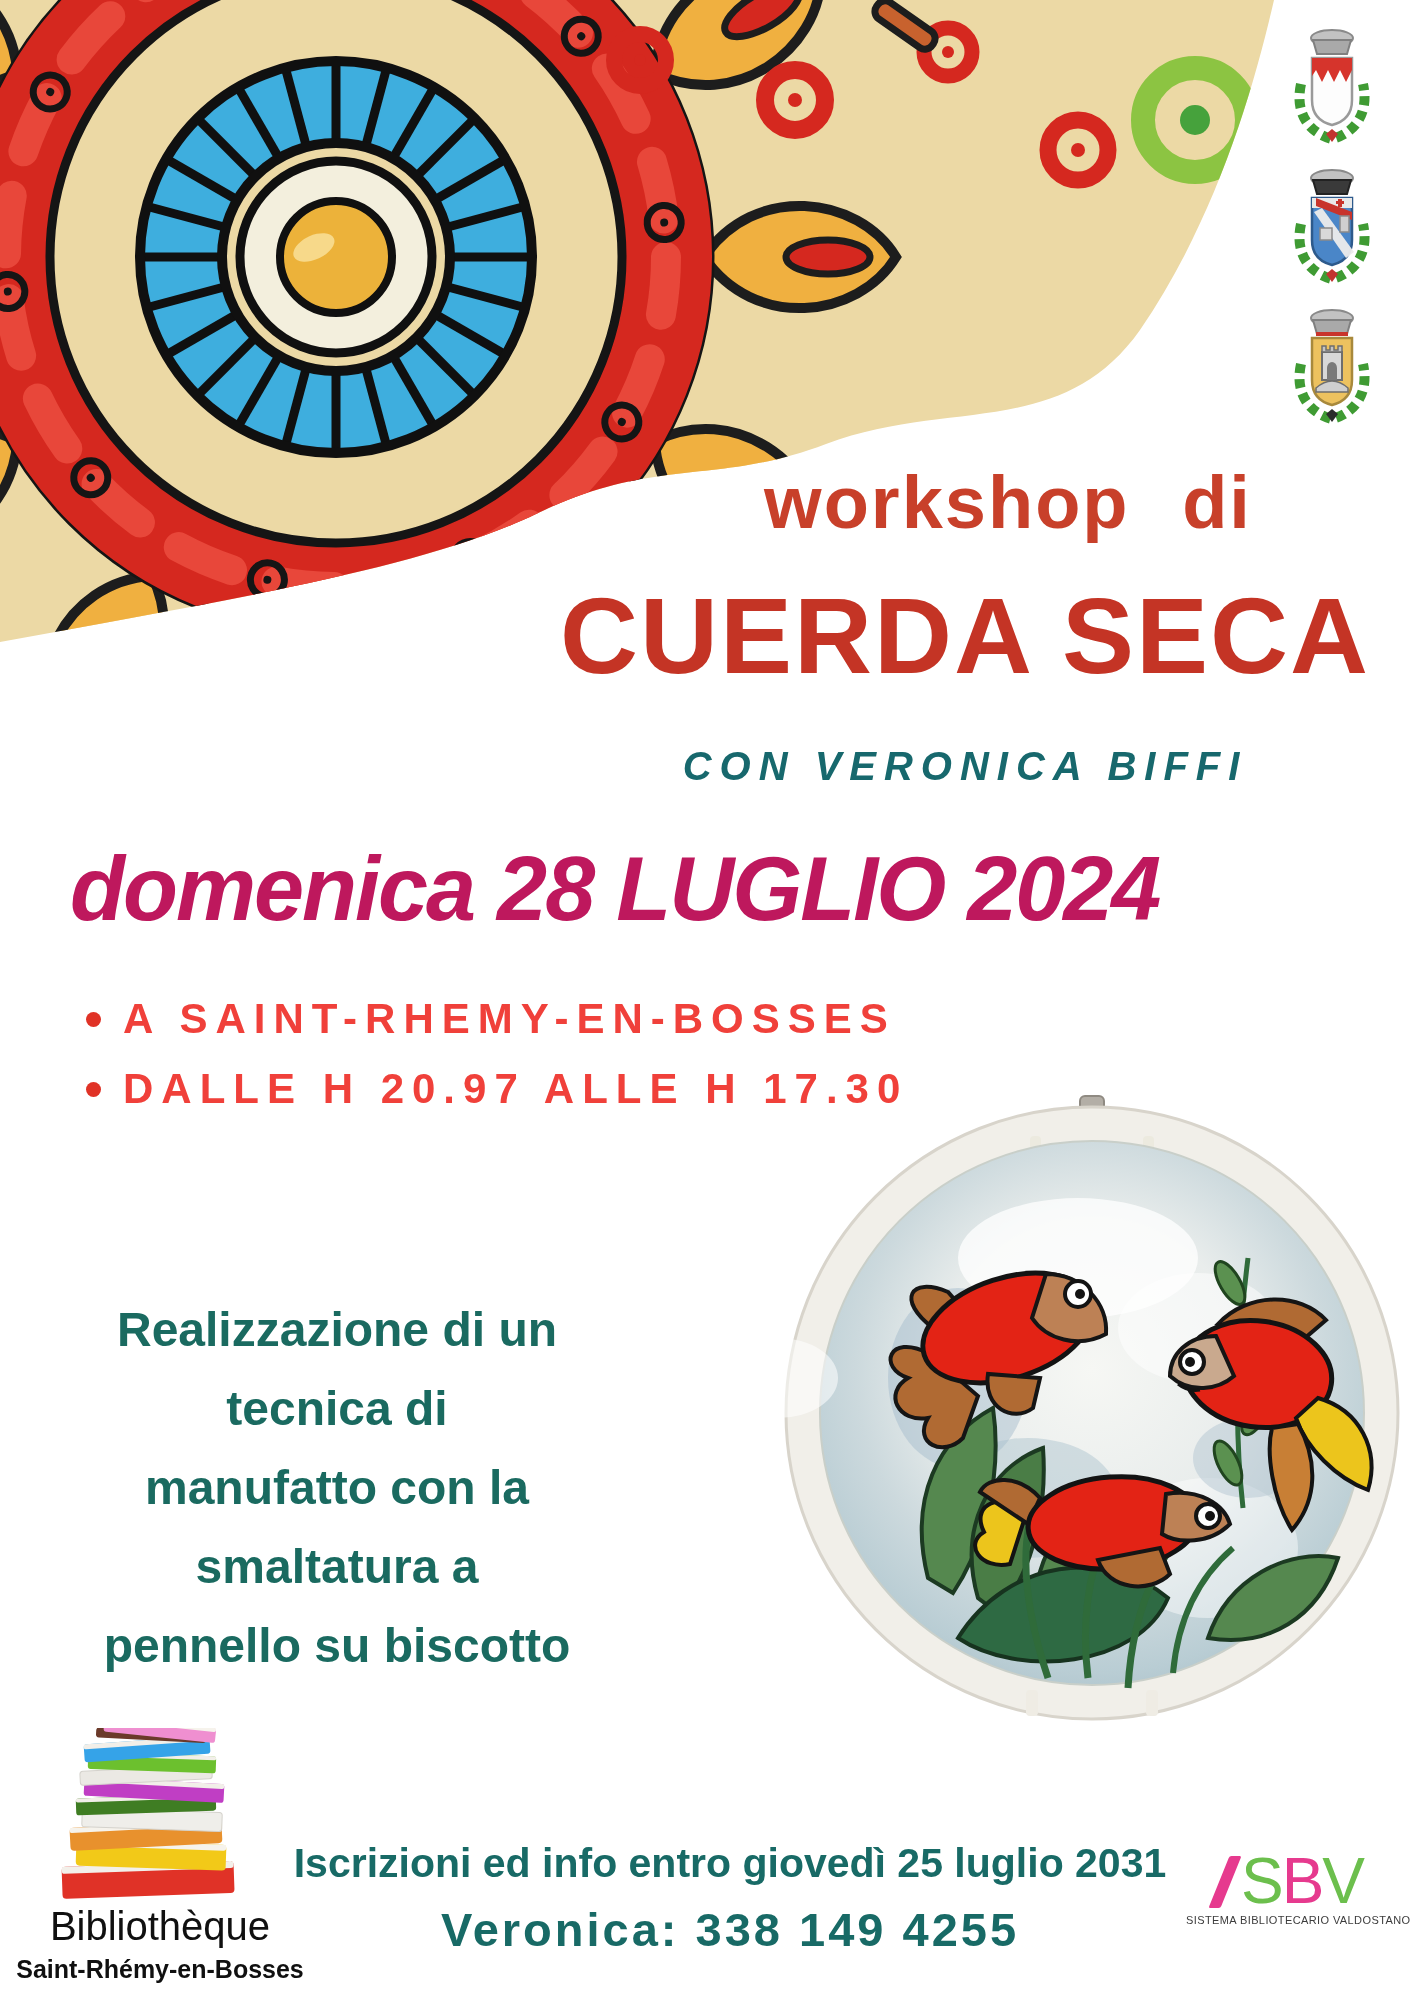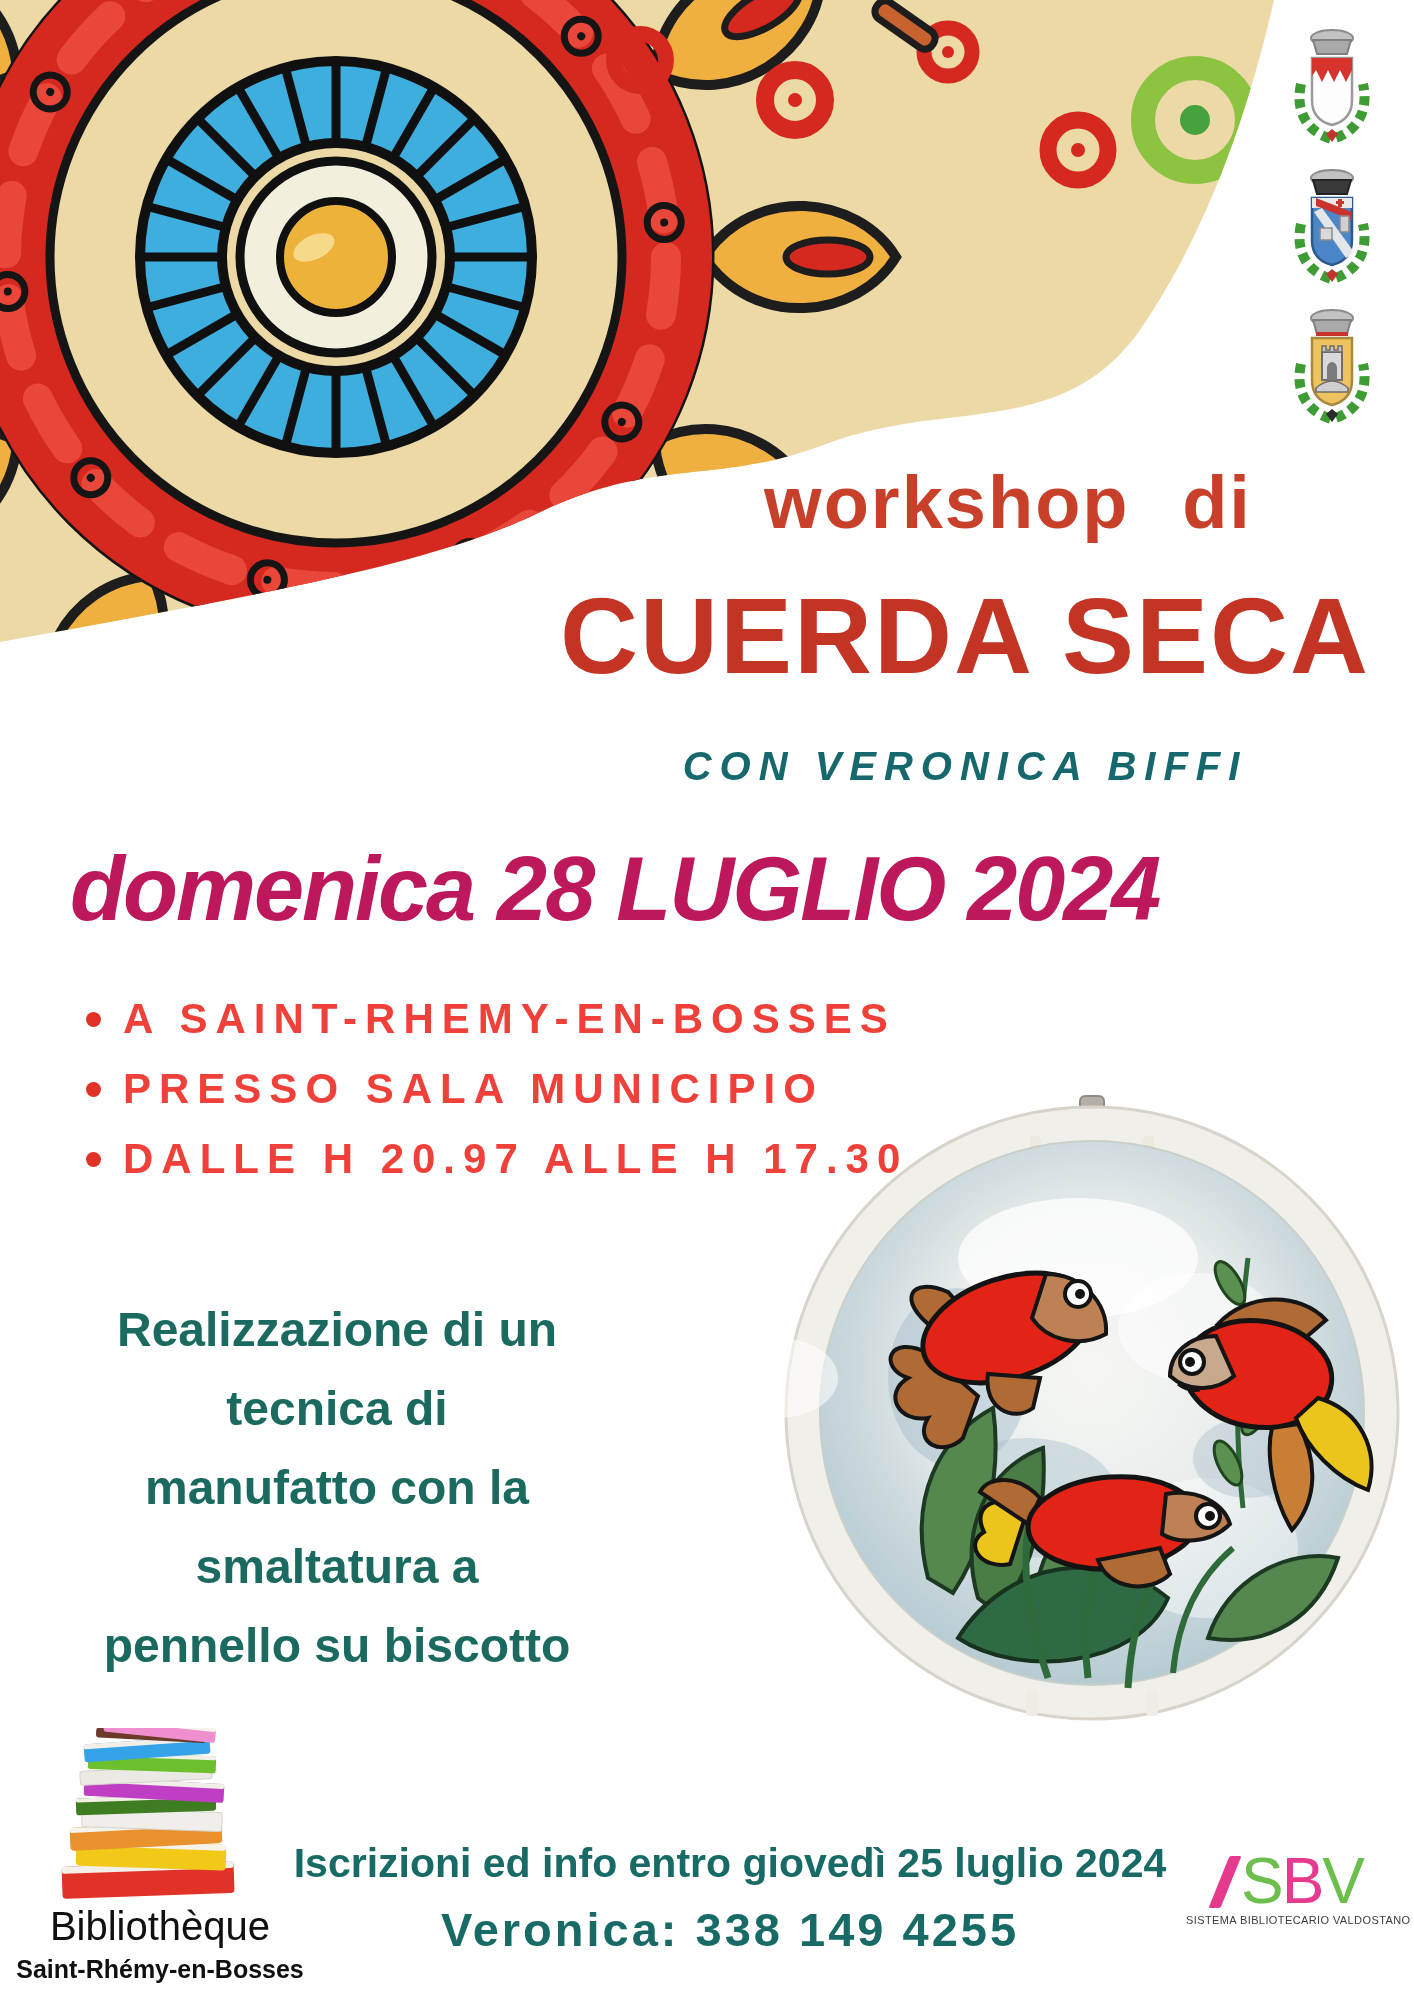--- a/index.html
+++ b/index.html
@@ -231,24 +231,20 @@
 
   <div class="date-line">domenica 28 LUGLIO 2024</div>
 
   <div class="bullets">
     <div class="bullet-row">
       <span class="bullet-dot"></span>
       <span class="bullet-text">A SAINT-RHEMY-EN-BOSSES</span>
     </div>
     <div class="bullet-row">
       <span class="bullet-dot"></span>
-      <span class="bullet-text">PRESSO SALA MUNICIPIO</span>
-    </div>
-    <div class="bullet-row">
-      <span class="bullet-dot"></span>
       <span class="bullet-text">DALLE H 20.97 ALLE H 17.30</span>
     </div>
   </div>
 
   <div class="description">
     <div>Realizzazione di un</div>
     <div>tecnica di</div>
     <div>manufatto con la</div>
     <div>smaltatura a</div>
     <div>pennello su biscotto</div>
@@ -380,21 +376,21 @@
           <rect x="52" y="-6" width="112" height="4" rx="2" fill="#f6f3ec"></rect>
         </g>
     </svg>
   </div>
   <div class="library-text">
     <div class="library-name">Bibliothèque</div>
     <div class="library-sub">Saint-Rhémy-en-Bosses</div>
   </div>
 
   <div class="info-block">
-    <div class="info-line">Iscrizioni ed info entro giovedì 25 luglio 2024</div>
+    <div class="info-line">Iscrizioni ed info entro giovedì 25 luglio 2031</div>
     <div class="contact-line">Veronica: 338 149 4255</div>
   </div>
 
   <div class="sbv">
     <div class="sbv-letters">
       <span class="sbv-slash"></span>
       <span class="sbv-green">S</span>
       <span class="sbv-pink">B</span>
       <span class="sbv-green">V</span>
     </div>

